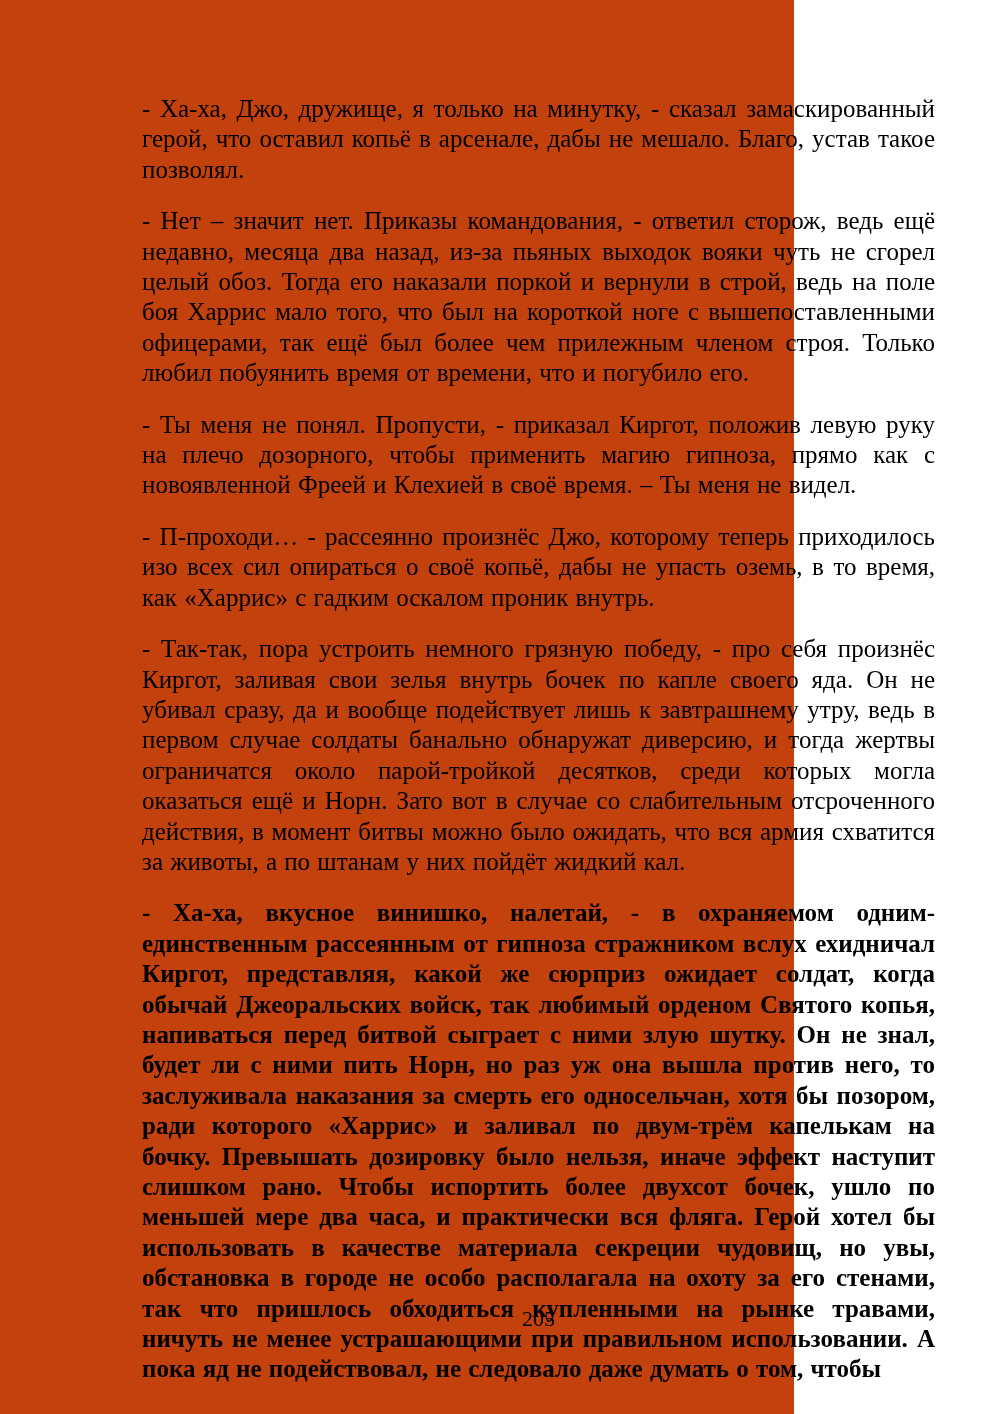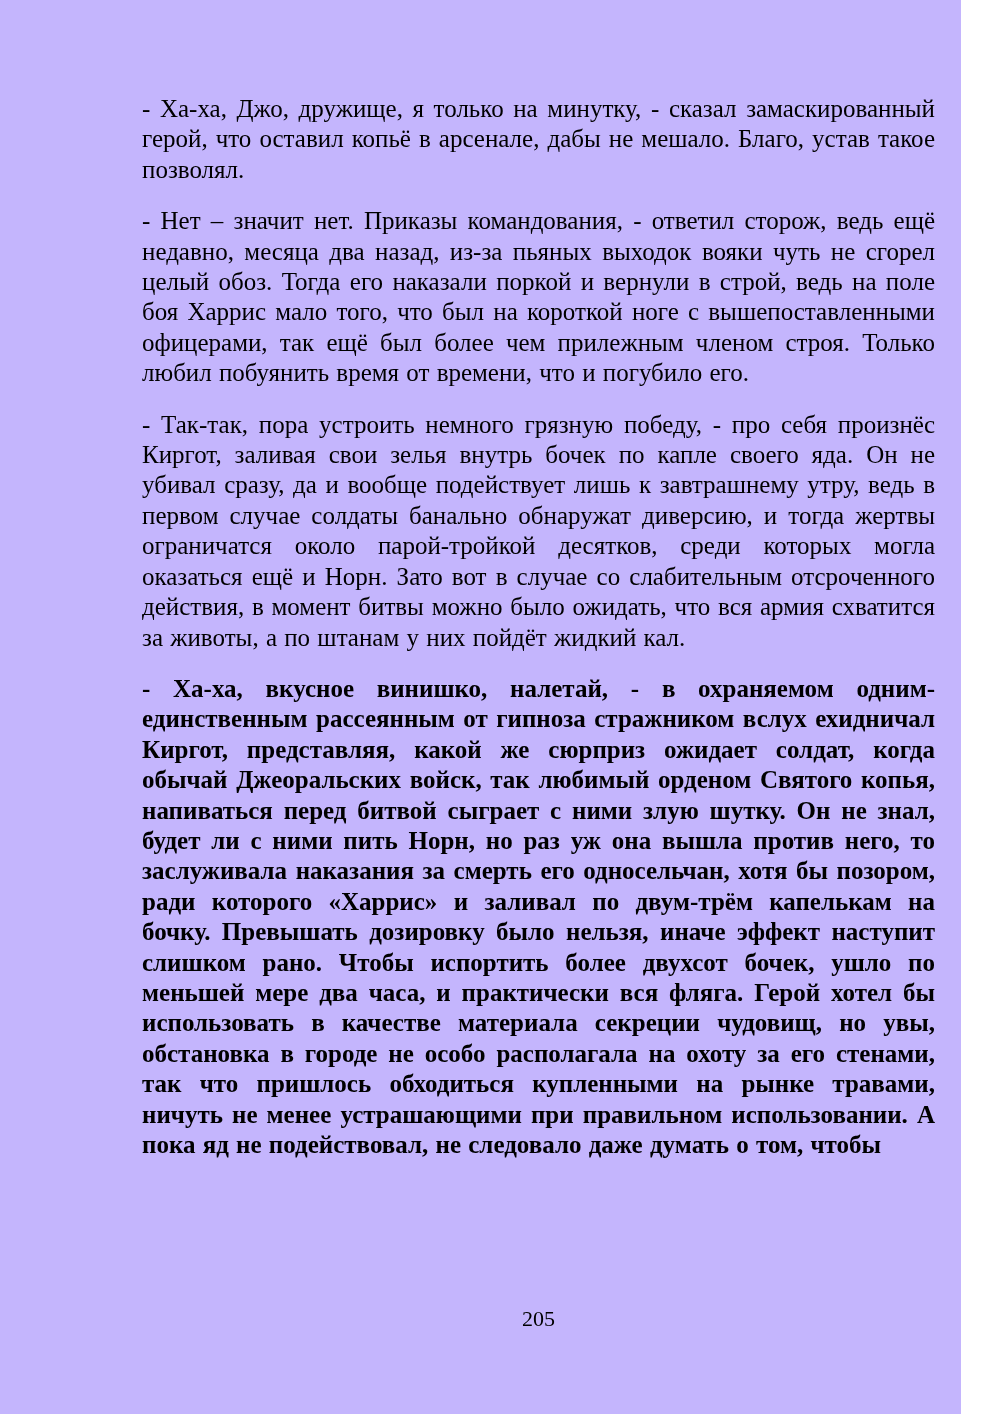--- a/index.html
+++ b/index.html
@@ -12,23 +12,23 @@
     height: 1414px;
     position: relative;
     font-family: "Liberation Serif", serif;
     color: #000000;
     overflow: hidden;
   }
   .page {
     position: absolute;
     left: 0;
     top: 0;
-    width: 961px;
+    width: 794px;
     height: 1414px;
-    background: #c4b5fd;
+    background: #c2410c;
   }
   .text-block {
     position: absolute;
     left: 142px;
     top: 94px;
     width: 793px;
   }
   .para {
     font-size: 25px;
     line-height: 30.4px;
@@ -50,17 +50,19 @@
     line-height: 26px;
   }
 </style>
 </head>
 <body>
 
 <div class="page">
   <div class="text-block">
     <p class="para">- Ха-ха, Джо, дружище, я только на минутку, - сказал замаскированный герой, что оставил копьё в арсенале, дабы не мешало. Благо, устав такое позволял.</p>
     <p class="para">- Нет – значит нет. Приказы командования, - ответил сторож, ведь ещё недавно, месяца два назад, из-за пьяных выходок вояки чуть не сгорел целый обоз. Тогда его наказали поркой и вернули в строй, ведь на поле боя Харрис мало того, что был на короткой ноге с вышепоставленными офицерами, так ещё был более чем прилежным членом строя. Только любил побуянить время от времени, что и погубило его.</p>
+    <p class="para">- Ты меня не понял. Пропусти, - приказал Киргот, положив левую руку на плечо дозорного, чтобы применить магию гипноза, прямо как с новоявленной Фреей и Клехией в своё время. – Ты меня не видел.</p>
+    <p class="para">- П-проходи… - рассеянно произнёс Джо, которому теперь приходилось изо всех сил опираться о своё копьё, дабы не упасть оземь, в то время, как «Харрис» с гадким оскалом проник внутрь.</p>
     <p class="para">- Так-так, пора устроить немного грязную победу, - про себя произнёс Киргот, заливая свои зелья внутрь бочек по капле своего яда. Он не убивал сразу, да и вообще подействует лишь к завтрашнему утру, ведь в первом случае солдаты банально обнаружат диверсию, и тогда жертвы ограничатся около парой-тройкой десятков, среди которых могла оказаться ещё и Норн. Зато вот в случае со слабительным отсроченного действия, в момент битвы можно было ожидать, что вся армия схватится за животы, а по штанам у них пойдёт жидкий кал.</p>
     <p class="para">- Ха-ха, вкусное винишко, налетай, - в охраняемом одним-единственным рассеянным от гипноза стражником вслух ехидничал Киргот, представляя, какой же сюрприз ожидает солдат, когда обычай Джеоральских войск, так любимый орденом Святого копья, напиваться перед битвой сыграет с ними злую шутку. Он не знал, будет ли с ними пить Норн, но раз уж она вышла против него, то заслуживала наказания за смерть его односельчан, хотя бы позором, ради которого «Харрис» и заливал по двум-трём капелькам на бочку. Превышать дозировку было нельзя, иначе эффект наступит слишком рано. Чтобы испортить более двухсот бочек, ушло по меньшей мере два часа, и практически вся фляга. Герой хотел бы использовать в качестве материала секреции чудовищ, но увы, обстановка в городе не особо располагала на охоту за его стенами, так что пришлось обходиться купленными на рынке травами, ничуть не менее устрашающими при правильном использовании. А пока яд не подействовал, не следовало даже думать о том, чтобы</p>
   </div>
   <div class="page-number">205</div>
 </div>
 
 </body></html>

